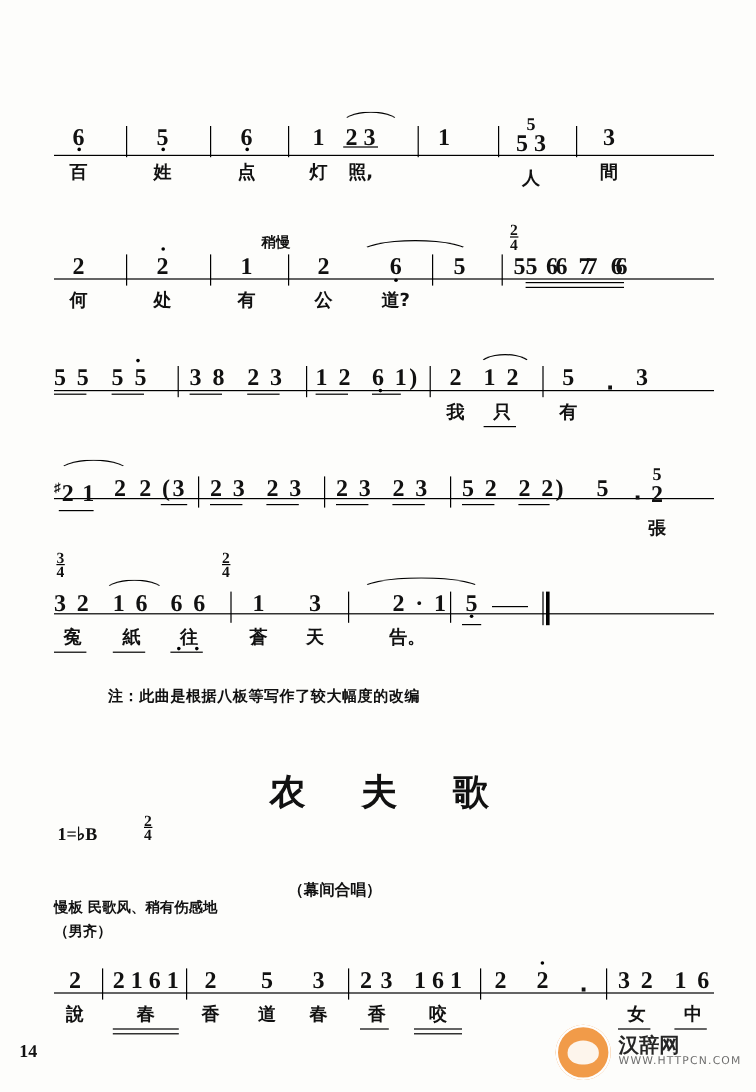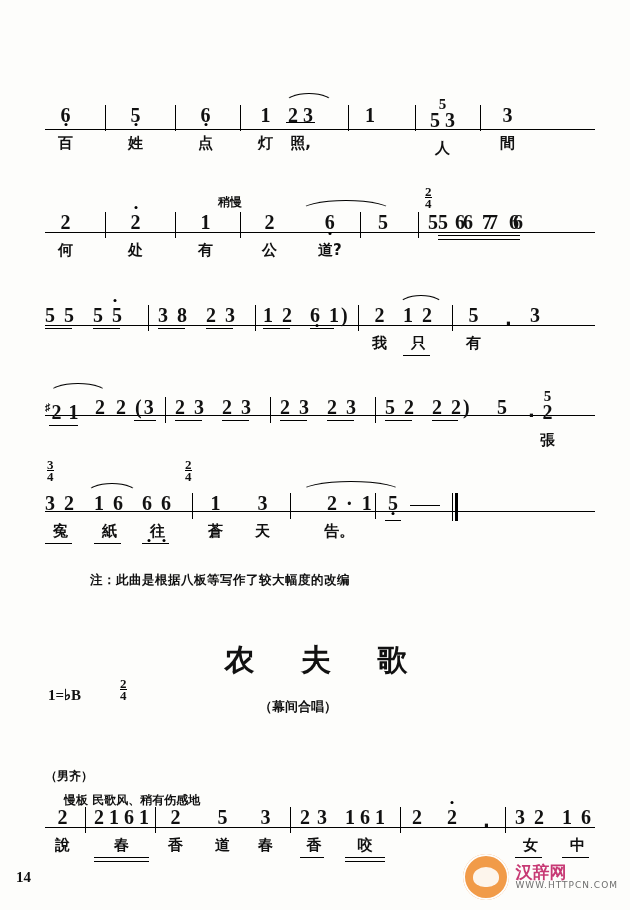--- a/index.html
+++ b/index.html
@@ -97,21 +97,21 @@
     width:46px;height:46px;border-radius:50%;
     background:#f08a2a;position:relative;margin-right:6px;
     box-shadow:inset 0 0 0 2px #fff;
   }
   .wm-circle:after{
     content:"";position:absolute;left:10px;top:13px;
     width:26px;height:20px;border-radius:50% 50% 45% 45%;
     background:#fff;opacity:.9;
   }
   .wm-text{line-height:1.1;}
-  .wm-top{font-size:17px;font-weight:bold;color:#be185d;
+  .wm-top{font-size:17px;font-weight:bold;color:#000000;
     font-family:"DejaVu Sans","Liberation Sans",sans-serif;}
   .wm-bot{font-size:9px;color:#555;letter-spacing:1px;
     font-family:"DejaVu Sans","Liberation Sans",sans-serif;}
 </style>
 </head>
 <body>
 
 <div class="page">
 
   <div class="system" style="top:95px;height:70px;">
@@ -386,23 +386,23 @@
 
   <div class="title" style="top:640px;left:10px;">农 夫 歌</div>
 
   <div class="keysig" style="left:48px;top:686px;">
     <span>1=♭B</span>
   </div>
   <div class="meter" style="left:120px;top:678px;">
     <i>2</i>
       <i class="fr">4</i>
   </div>
-  <div class="subtitle" style="left:240px;top:698px;margin-left:19px;">（幕间合唱）</div>
-
-  <div class="note-text" style="left:45px;top:792px;margin-left:19px;">慢板  民歌风、稍有伤感地</div>
+  <div class="subtitle" style="left:240px;top:733px;">（幕间合唱）</div>
+
+  <div class="note-text" style="left:45px;top:748px;">慢板  民歌风、稍有伤感地</div>
   <div class="note-text" style="left:45px;top:768px;">（男齐）</div>
 
   <div class="system" style="top:795px;height:80px;">
     <div class="staffline" style="top:32px;"></div>
 
     <div class="cell" style="position:absolute;left:55px;top:12px;">
       <span class="num">2</span>
       <span class="lyric">說</span>
     </div>
     <div class="bar" style="position:absolute;left:85px;top:12px;"></div>

